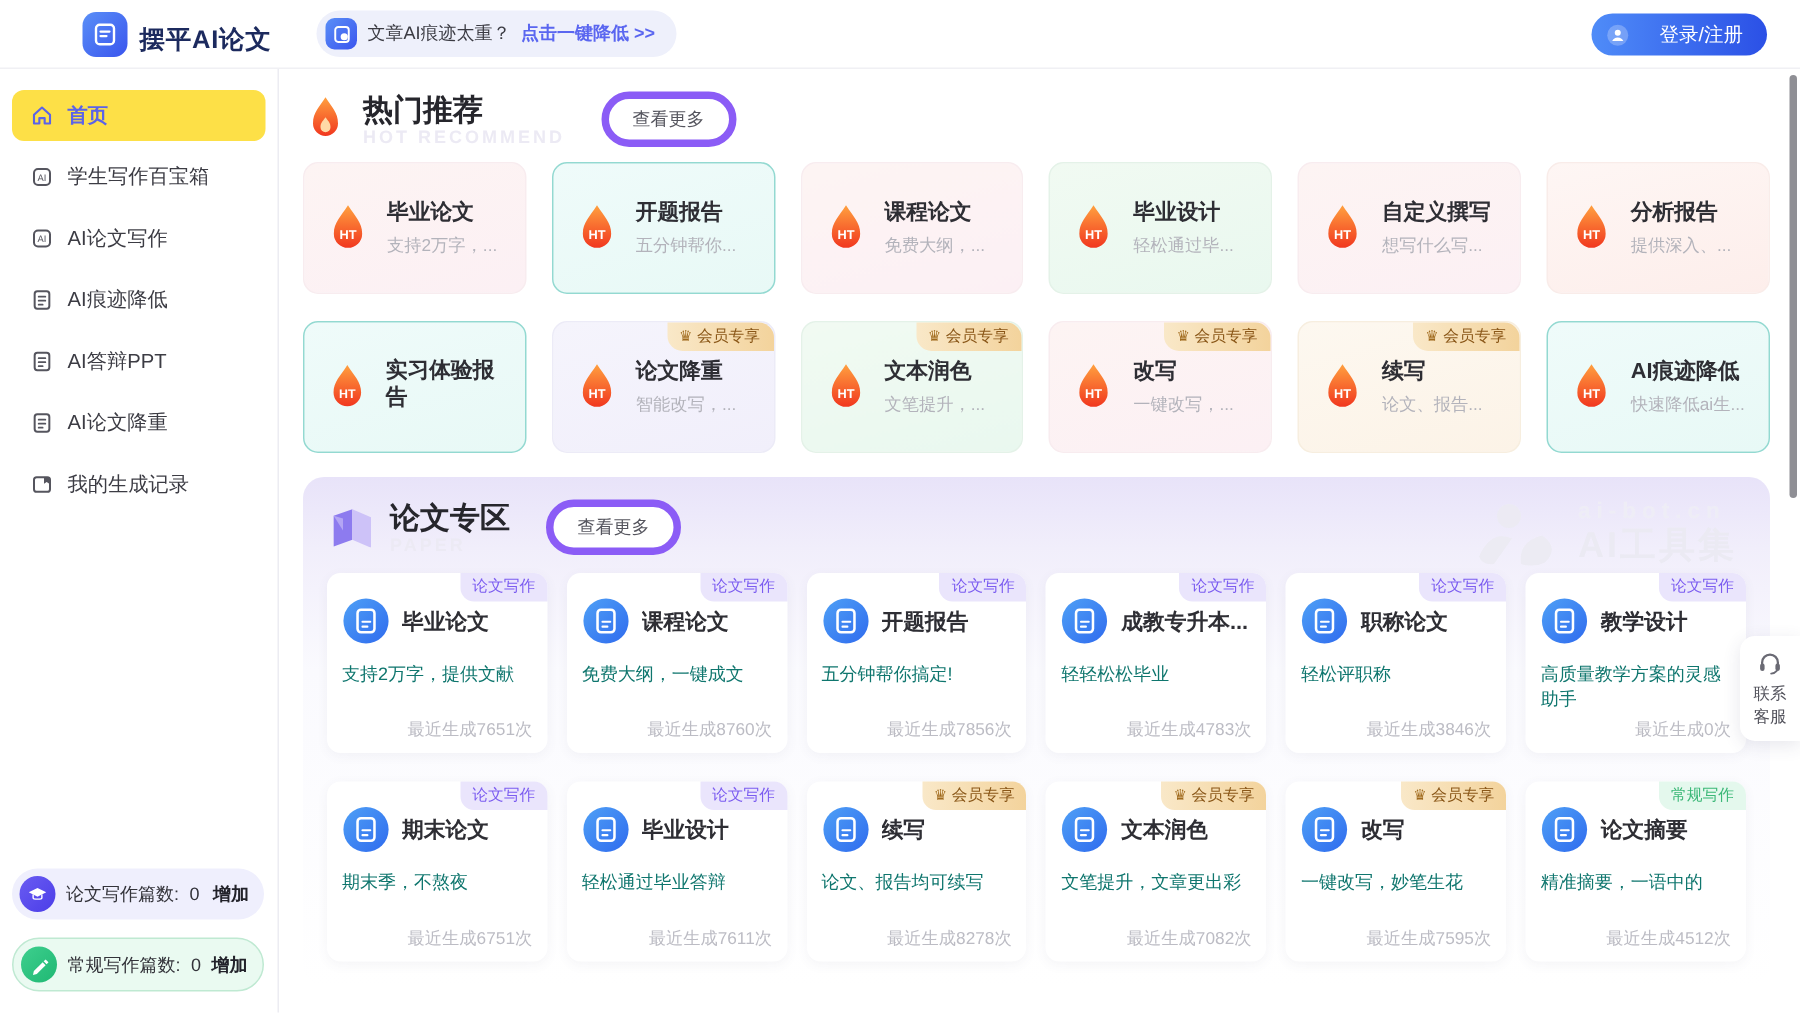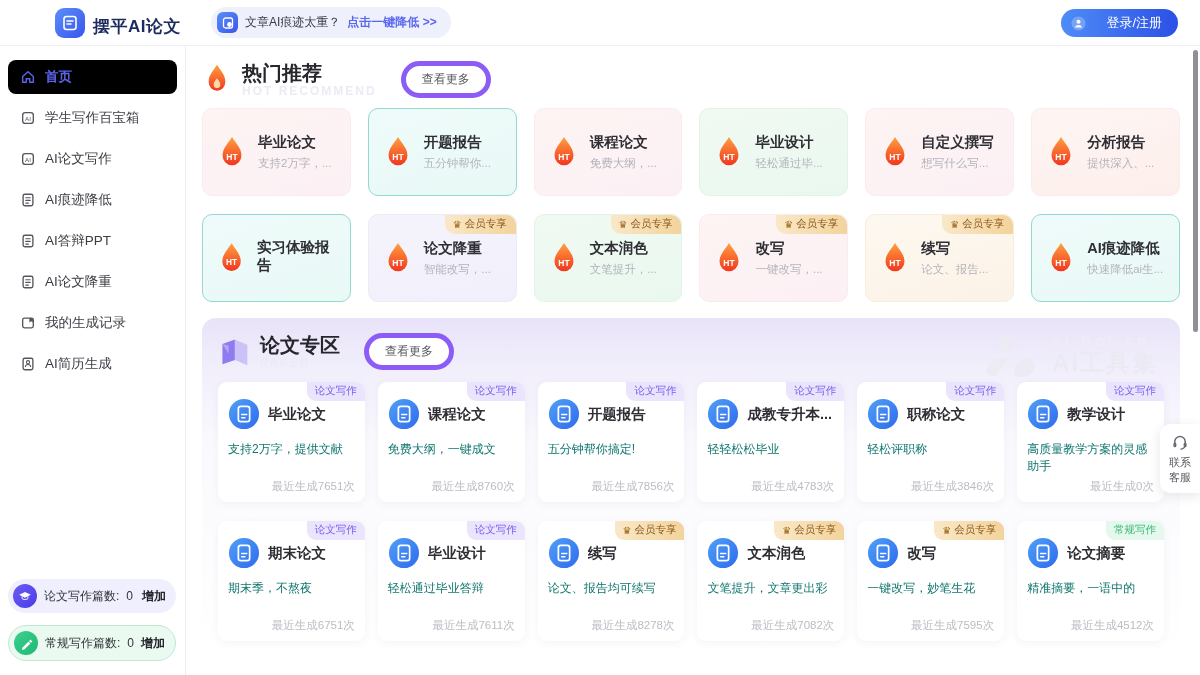--- a/index.html
+++ b/index.html
@@ -21,21 +21,21 @@
   .notice-a { font-size:12px; color:#5a66f0; font-weight:bold; cursor:pointer; }
   .login-btn { position:absolute; right:22px; top:9px; height:28px; padding:0 16px 0 10px;
     border:none; border-radius:999px; background:linear-gradient(90deg,#4f8cf8,#2b50e6);
     color:#fff; font-size:13px; display:flex; align-items:center; gap:20px; cursor:pointer; }
 
   
   .sidebar { position:absolute; top:46px; left:0; width:186px; bottom:0; background:#fff;
     border-right:1px solid #ececf2; padding:14px 8px; }
   .side-item { display:flex; align-items:center; gap:9px; height:34px; margin-bottom:7px;
     padding:0 12px; border-radius:8px; font-size:13.5px; color:#3c3c44; cursor:pointer; }
-  .side-item.active { background:#000000; color:#5b63e8; font-weight:bold; }
+  .side-item.active { background:#fde047; color:#5b63e8; font-weight:bold; }
   .side-item svg { flex:0 0 auto; }
   .counters { position:absolute; left:8px; bottom:14px; width:168px; }
   .counter-pill { display:flex; align-items:center; gap:7px; border-radius:999px;
     padding:5px 10px 5px 5px; margin-top:12px; font-size:12px; color:#33333a; cursor:pointer; }
   .counter-pill.purple { background:#efeffd; }
   .counter-pill.green  { background:#eafaf1; border:1px solid #bfe9d2; }
   .counter-ic { width:24px; height:24px; border-radius:50%; display:flex; align-items:center; justify-content:center; }
   .counter-ic.purple { background:linear-gradient(135deg,#6a5cf2,#4b3de8); }
   .counter-ic.green  { background:linear-gradient(135deg,#3ecf8e,#1fb873); }
   .counter-add { margin-left:auto; font-weight:bold; color:#22222a; }
@@ -183,28 +183,20 @@
       </svg>
     <span>AI论文降重</span>
   </div>
   <div class="side-item">
     <svg width="16" height="16" viewBox="0 0 18 18">
         <rect x="3" y="3.5" width="12" height="11" rx="2" fill="none" stroke="#55555e" stroke-width="1.5"></rect>
         <path d="M10.5 3.5v5l2-1.4 2 1.4v-5" fill="#55555e"></path>
       </svg>
     <span>我的生成记录</span>
   </div>
-  <div class="side-item">
-    <svg width="16" height="16" viewBox="0 0 18 18">
-        <rect x="3.5" y="2.5" width="11" height="13" rx="2" fill="none" stroke="#55555e" stroke-width="1.5"></rect>
-        <circle cx="9" cy="7" r="1.8" fill="none" stroke="#55555e" stroke-width="1.2"></circle>
-        <path d="M6 12.5 a3 3 0 0 1 6 0" fill="none" stroke="#55555e" stroke-width="1.2"></path>
-      </svg>
-    <span>AI简历生成</span>
-  </div>
 
   <div class="counters">
     <div class="counter-pill purple">
       <span class="counter-ic purple">
         <svg width="14" height="14" viewBox="0 0 24 24">
             <polygon points="12,5 22,10 12,15 2,10" fill="#fff"></polygon>
             <path d="M7 12.5v4c0 1.8 10 1.8 10 0v-4" fill="none" stroke="#fff" stroke-width="1.6"></path>
           </svg>
       </span>
       <span>论文写作篇数:</span>

